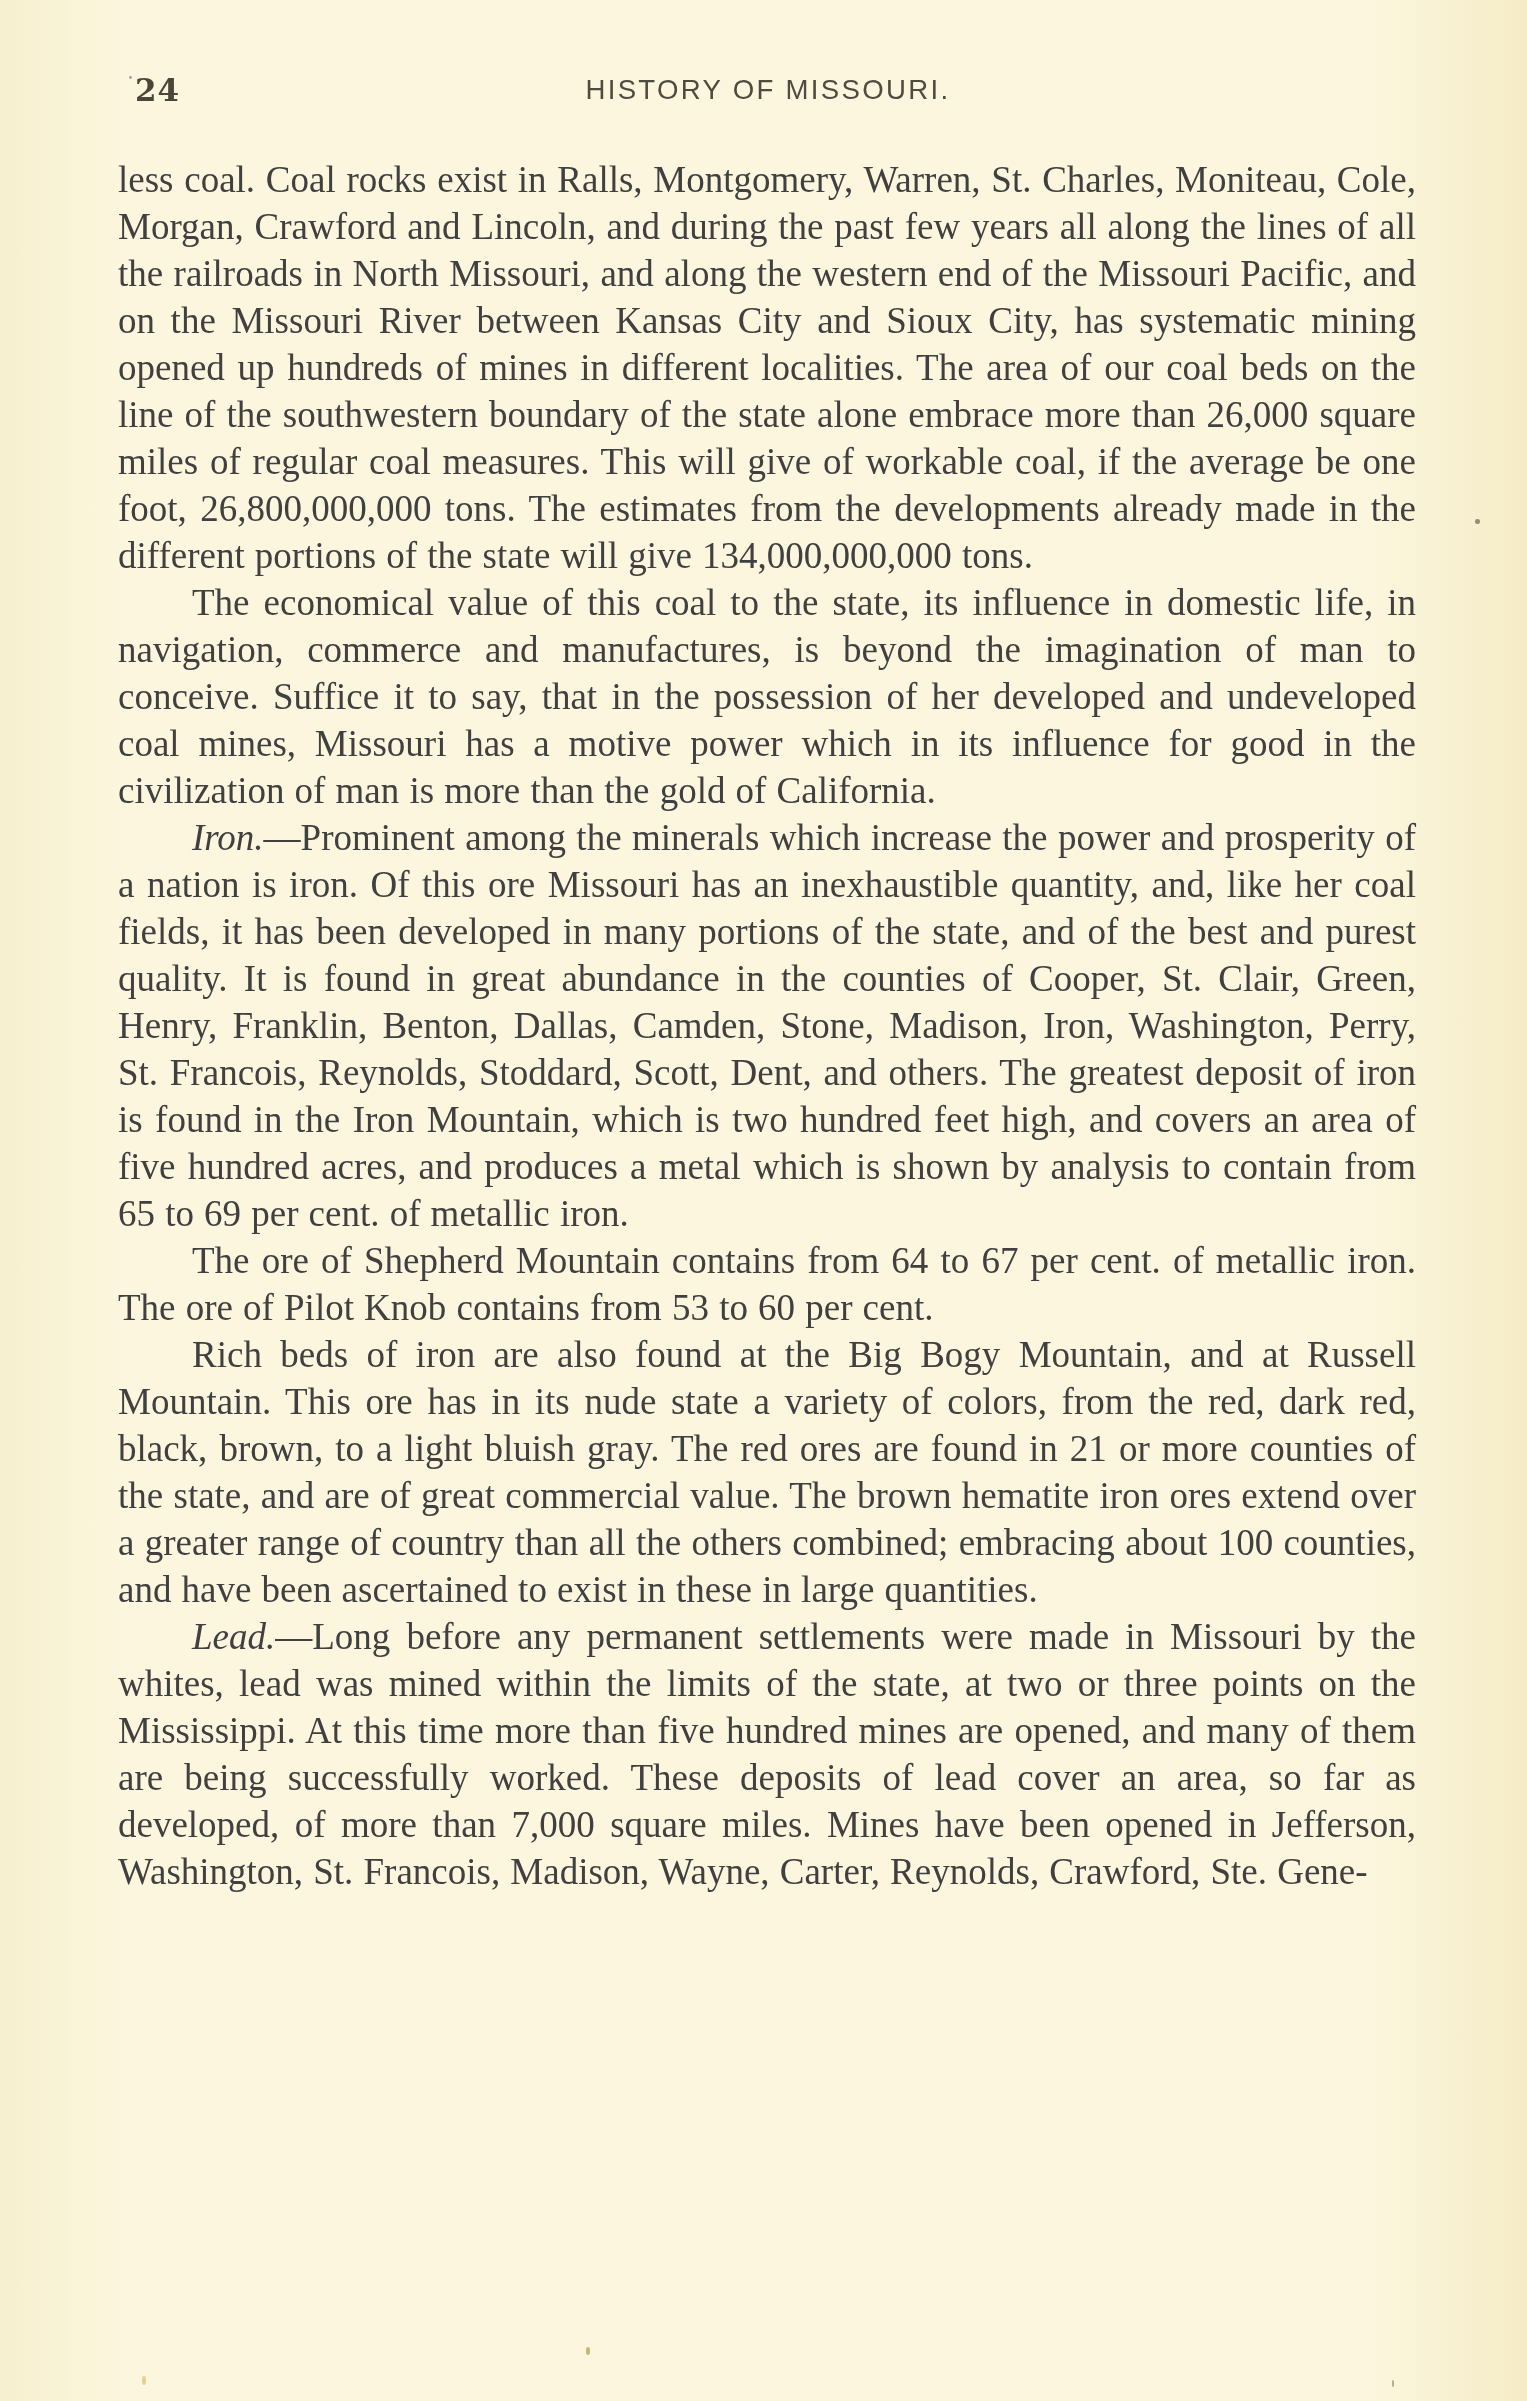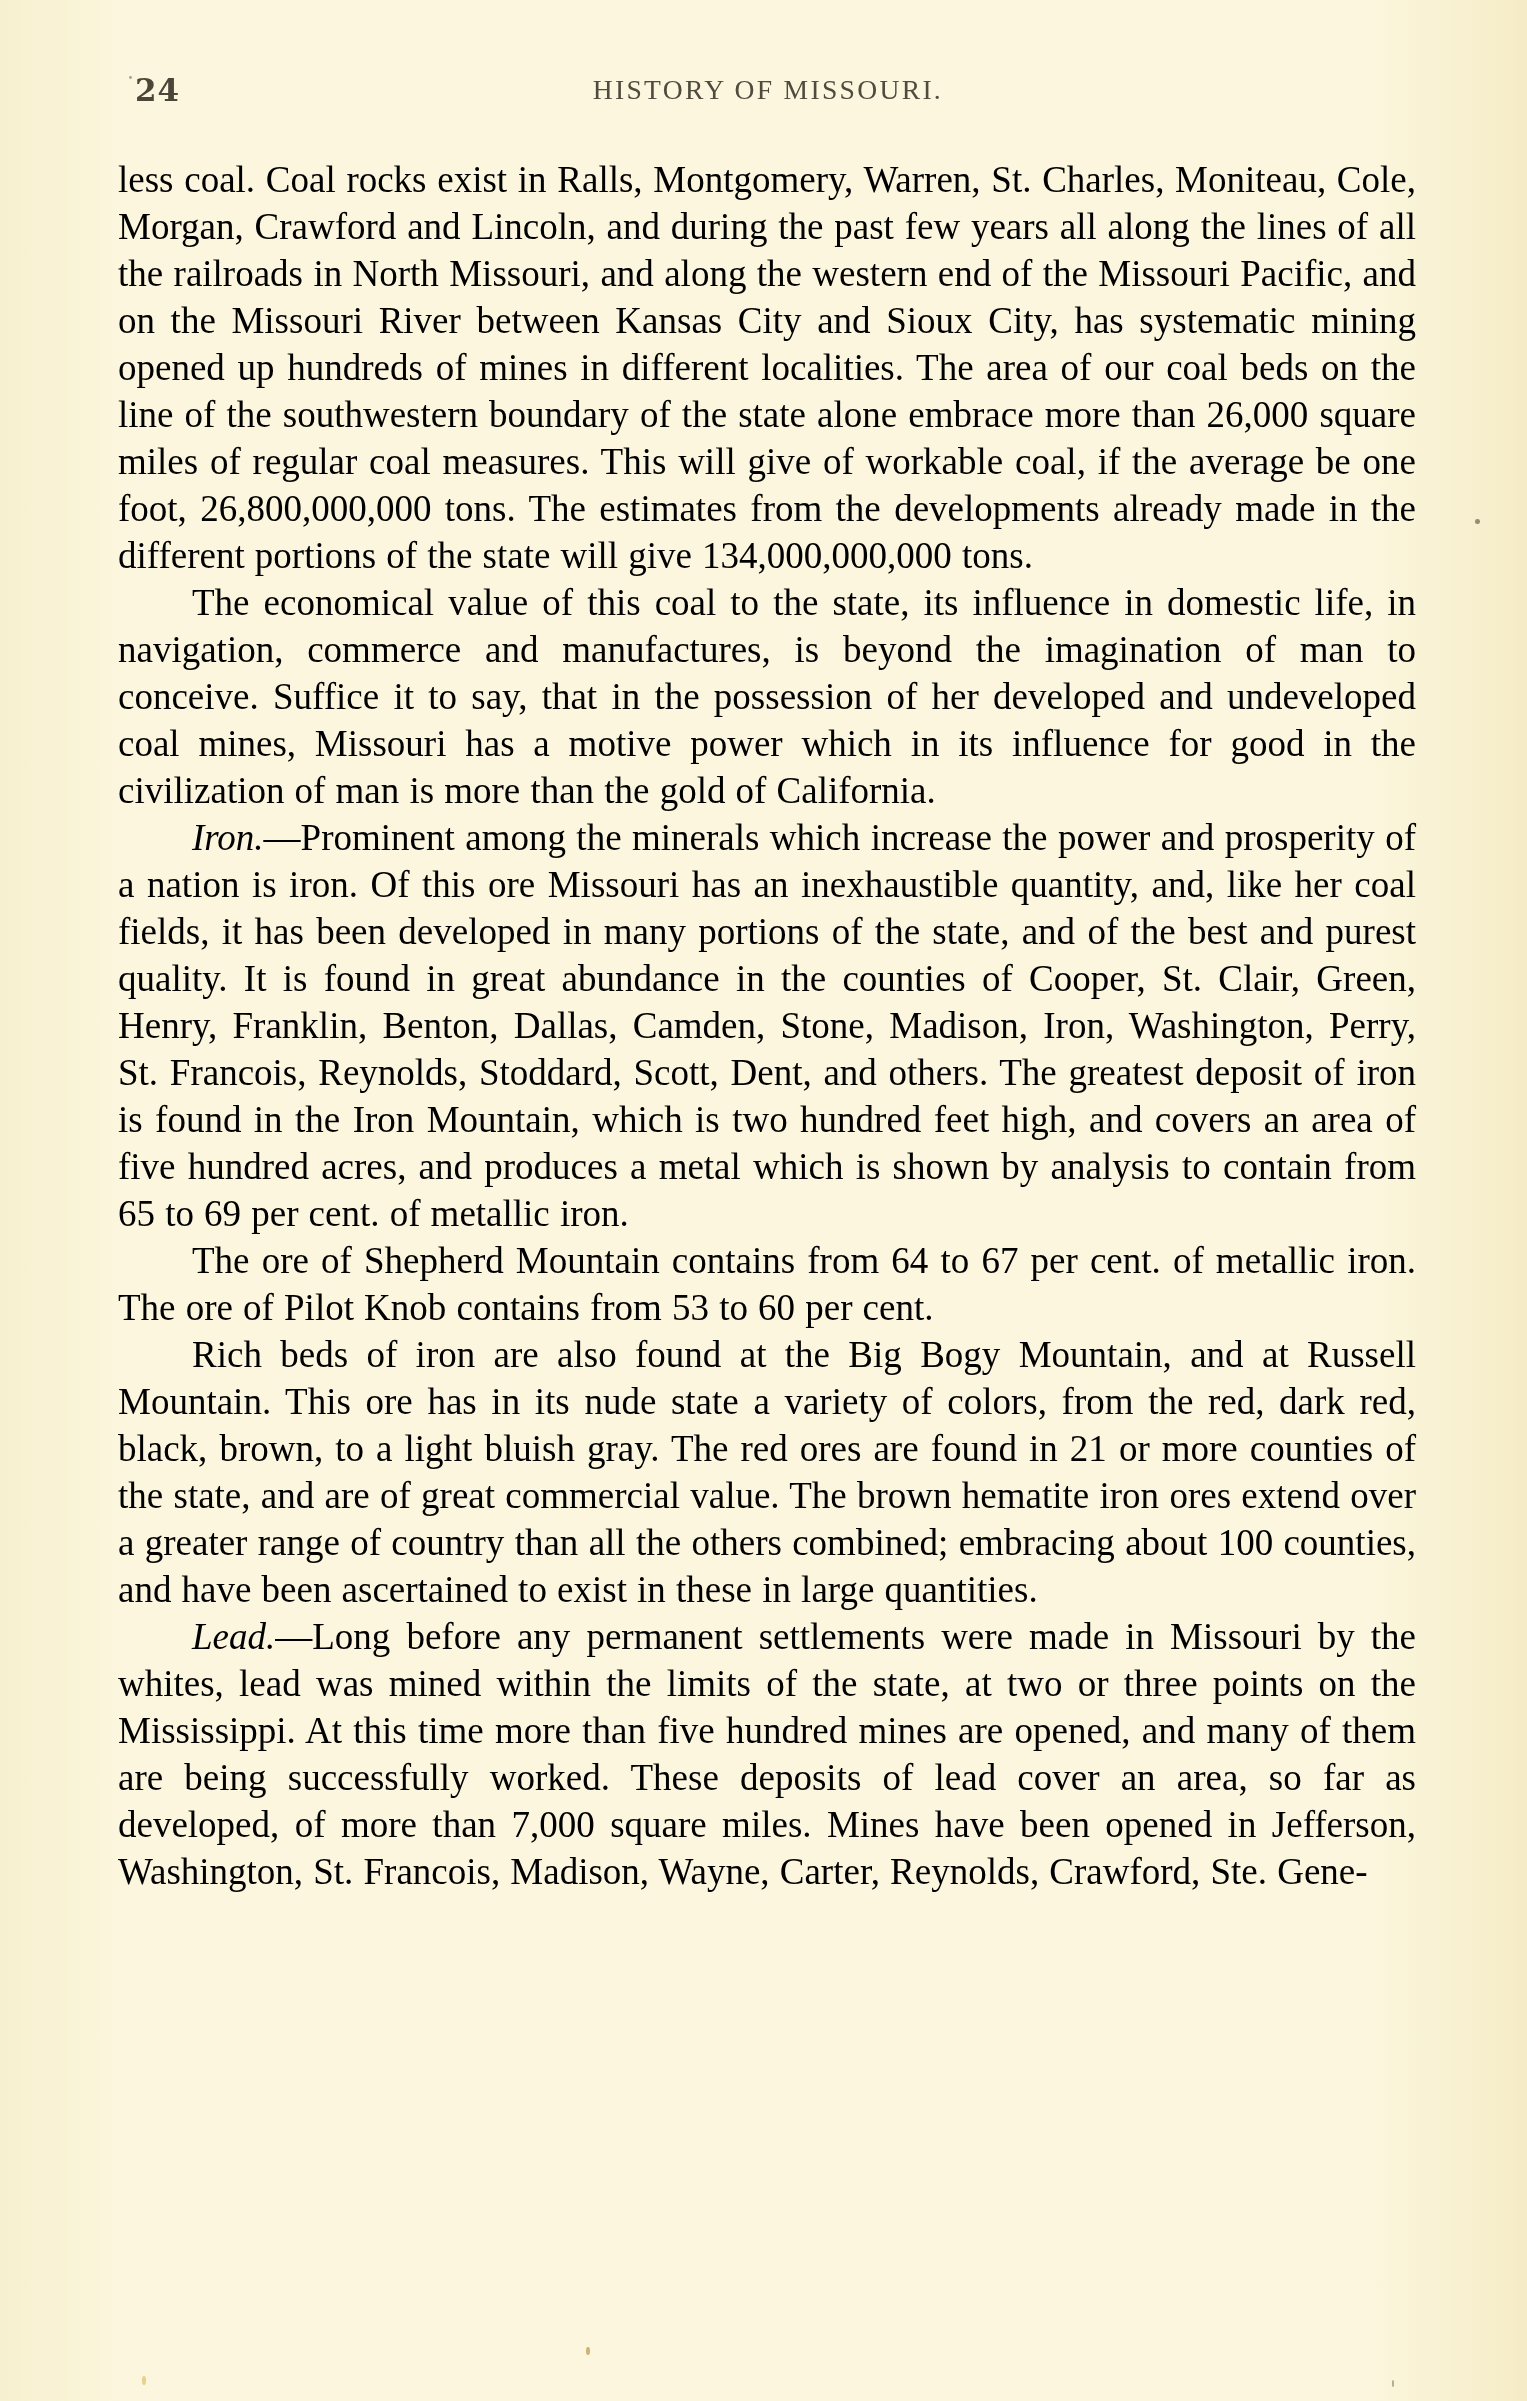--- a/index.html
+++ b/index.html
@@ -32,40 +32,40 @@
       font-weight: bold;
       letter-spacing: 0.9px;
       color: #4a463a;
     }
     .book-title {
       position: absolute;
       left: 0;
       right: 0;
       top: 1.8px;
       text-align: center;
-      font-family: Liberation Serif, serif;
+      font-family: Liberation Sans, sans-serif;
       font-size: 27.6px;
       letter-spacing: 2.3px;
       color: #4f4b3e;
       padding-left: 1.8px;
     }
     .text-block {
       position: absolute;
       top: 156px;
       left: 118px;
       width: 1298px;
     }
     .para {
       margin: 0;
       font-family: "Liberation Serif", "DejaVu Serif", serif;
       font-size: 37px;
       line-height: 47px;
       text-align: justify;
       hyphens: none;
-      color: #000000;
+      color: #404040;
       word-spacing: 0.9px;
     }
     .para.indent {
       text-indent: 74px;
     }
     .para .lead-term {
       font-style: italic;
     }
     .speck {
       position: absolute;

